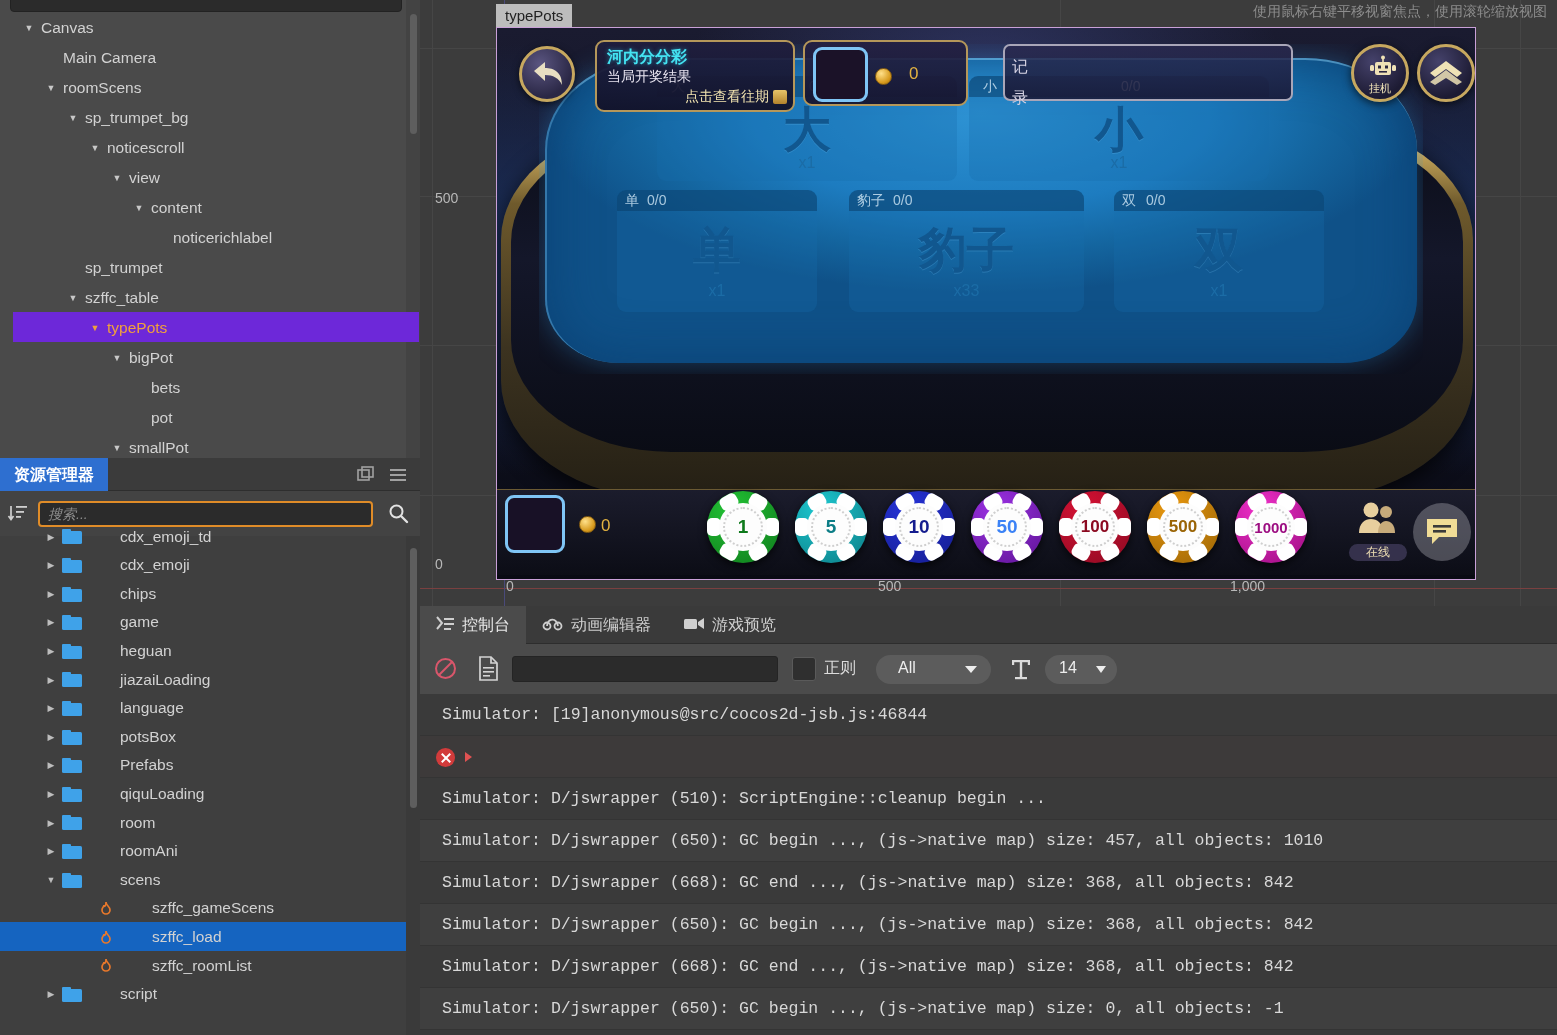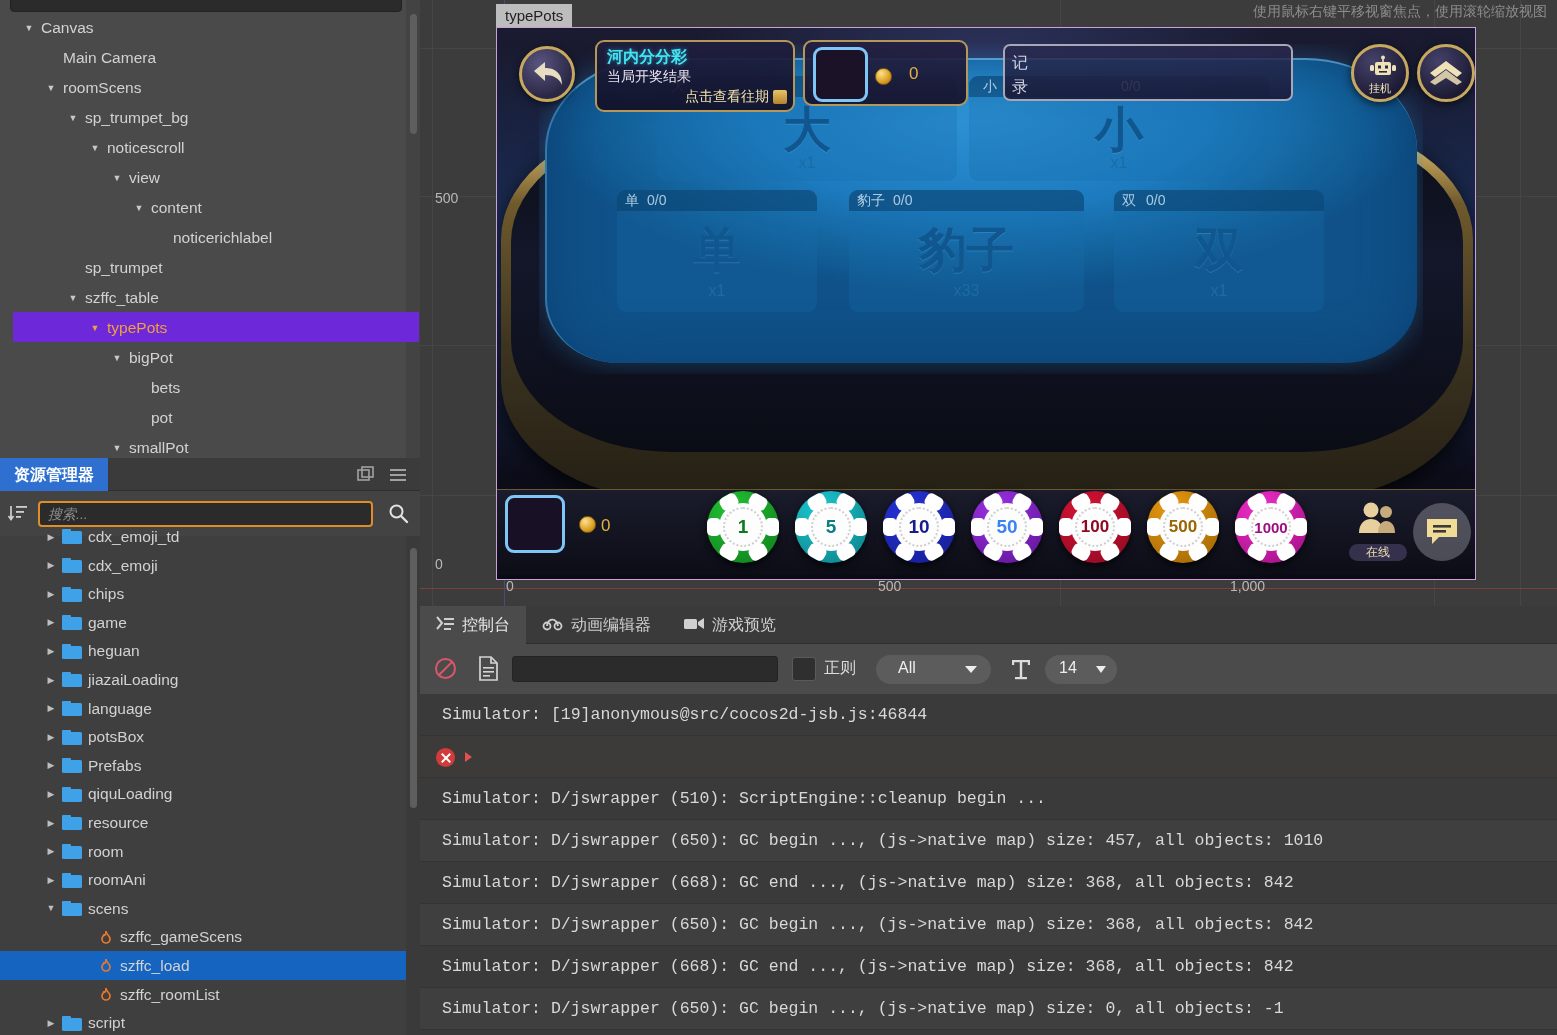--- a/index.html
+++ b/index.html
@@ -109,21 +109,21 @@
   }
   .folder-ico:after {
     content: ""; position: absolute; left: 0; top: 0px;
     width: 9px; height: 4px; background: #3fa2e9; border-radius: 1px 1px 0 0;
   }
   .scene-ico {
     display: inline-block; width: 16px; height: 17px; vertical-align: middle;
     margin-right: 6px; position: relative;
   }
   .scene-ico svg { position: absolute; left: 0; top: 1px; }
-  .alabel { vertical-align: middle; }
+  .alabel { vertical-align: middle; margin-left: 32px; }
   #assets-scroll {
     position: absolute; right: 3px; top: 90px; width: 7px; height: 260px;
     background: #5e5e5e; border-radius: 4px;
   }
   #assets-vline {
     position: absolute; right: 0; top: 78px; width: 14px; height: 499px;
     background: #3a3a3a;
   }
 
   
@@ -251,21 +251,21 @@
     border: 1px solid #8a6011;
   }
   #hud-gold .amt { position: absolute; left: 104px; top: 22px; color: #e3b341; font-size: 17px; }
   #hud-record {
     position: absolute; left: 506px; top: 16px; width: 290px; height: 57px;
     background: linear-gradient(180deg, rgba(42,40,78,.8), rgba(25,23,52,.88));
     border: 2px solid #a9a6b8; border-radius: 7px;
   }
   #hud-record .rec-t {
     position: absolute; left: 7px; top: 5px; width: 20px;
-    color: #d5d2e3; font-size: 16px; line-height: 24px;
+    color: #d5d2e3; font-size: 16px; line-height: 31px;
   }
   .hud-circle-btn {
     position: absolute; top: 16px; width: 58px; height: 58px;
     border-radius: 50%;
     background: radial-gradient(circle at 36% 28%, #45426b, #1d1b33 72%);
     border: 3px solid #c7a85f; box-shadow: 0 2px 8px rgba(0,0,0,.65);
   }
   #hud-robot { left: 854px; }
   #hud-robot .rlbl {
     position: absolute; bottom: 3px; width: 100%; text-align: center;
@@ -491,21 +491,20 @@
           <div class="arow"><span class="atw" style="margin-left: 44px;">▶</span><span class="folder-ico" style="margin-left: 4px;"></span><span class="alabel">cdx_emoji_td</span></div>
           <div class="arow"><span class="atw" style="margin-left: 44px;">▶</span><span class="folder-ico" style="margin-left: 4px;"></span><span class="alabel">cdx_emoji</span></div>
           <div class="arow"><span class="atw" style="margin-left: 44px;">▶</span><span class="folder-ico" style="margin-left: 4px;"></span><span class="alabel">chips</span></div>
           <div class="arow"><span class="atw" style="margin-left: 44px;">▶</span><span class="folder-ico" style="margin-left: 4px;"></span><span class="alabel">game</span></div>
           <div class="arow"><span class="atw" style="margin-left: 44px;">▶</span><span class="folder-ico" style="margin-left: 4px;"></span><span class="alabel">heguan</span></div>
           <div class="arow"><span class="atw" style="margin-left: 44px;">▶</span><span class="folder-ico" style="margin-left: 4px;"></span><span class="alabel">jiazaiLoading</span></div>
           <div class="arow"><span class="atw" style="margin-left: 44px;">▶</span><span class="folder-ico" style="margin-left: 4px;"></span><span class="alabel">language</span></div>
           <div class="arow"><span class="atw" style="margin-left: 44px;">▶</span><span class="folder-ico" style="margin-left: 4px;"></span><span class="alabel">potsBox</span></div>
           <div class="arow"><span class="atw" style="margin-left: 44px;">▶</span><span class="folder-ico" style="margin-left: 4px;"></span><span class="alabel">Prefabs</span></div>
           <div class="arow"><span class="atw" style="margin-left: 44px;">▶</span><span class="folder-ico" style="margin-left: 4px;"></span><span class="alabel">qiquLoading</span></div>
-          <div class="arow"><span class="atw" style="margin-left: 44px;">▶</span><span class="folder-ico" style="margin-left: 4px;"></span><span class="alabel">resource</span></div>
           <div class="arow"><span class="atw" style="margin-left: 44px;">▶</span><span class="folder-ico" style="margin-left: 4px;"></span><span class="alabel">room</span></div>
           <div class="arow"><span class="atw" style="margin-left: 44px;">▶</span><span class="folder-ico" style="margin-left: 4px;"></span><span class="alabel">roomAni</span></div>
           <div class="arow"><span class="atw" style="margin-left: 44px;">▼</span><span class="folder-ico" style="margin-left: 4px;"></span><span class="alabel">scens</span></div>
           <div class="arow"><span class="atw none" style="margin-left: 80px;">·</span><span class="scene-ico" style="margin-left: 4px;"><svg width="16" height="16" viewBox="0 0 16 16">
                 <path d="M8 1 C8 5 12 5 12 9 A4 4 0 0 1 4 9 C4 6 6 6 6 4 C6 6 8 6 8 1 Z" fill="none" stroke="#e8782b" stroke-width="1.7"></path>
               </svg></span><span class="alabel">szffc_gameScens</span></div>
           <div class="arow selected"><span class="atw none" style="margin-left: 80px;">·</span><span class="scene-ico" style="margin-left: 4px;"><svg width="16" height="16" viewBox="0 0 16 16">
                 <path d="M8 1 C8 5 12 5 12 9 A4 4 0 0 1 4 9 C4 6 6 6 6 4 C6 6 8 6 8 1 Z" fill="none" stroke="#e8782b" stroke-width="1.7"></path>
               </svg></span><span class="alabel">szffc_load</span></div>
           <div class="arow"><span class="atw none" style="margin-left: 80px;">·</span><span class="scene-ico" style="margin-left: 4px;"><svg width="16" height="16" viewBox="0 0 16 16">

